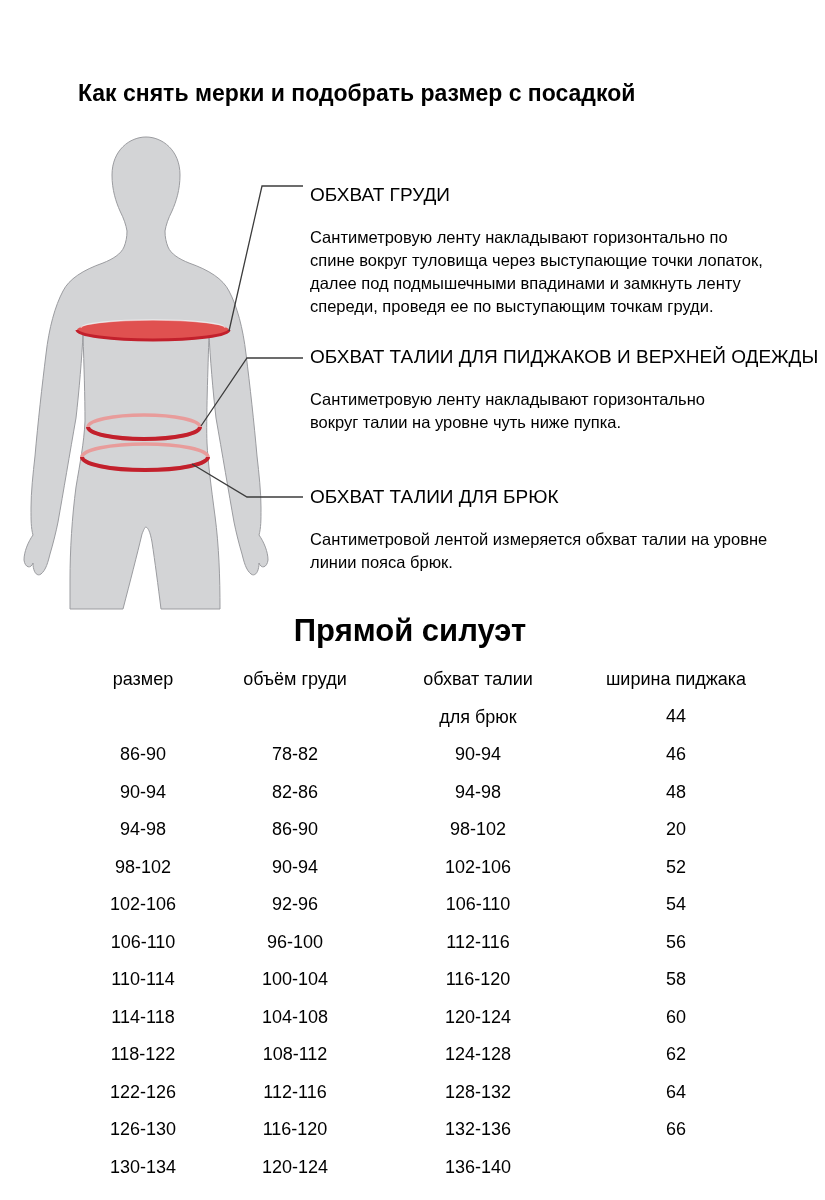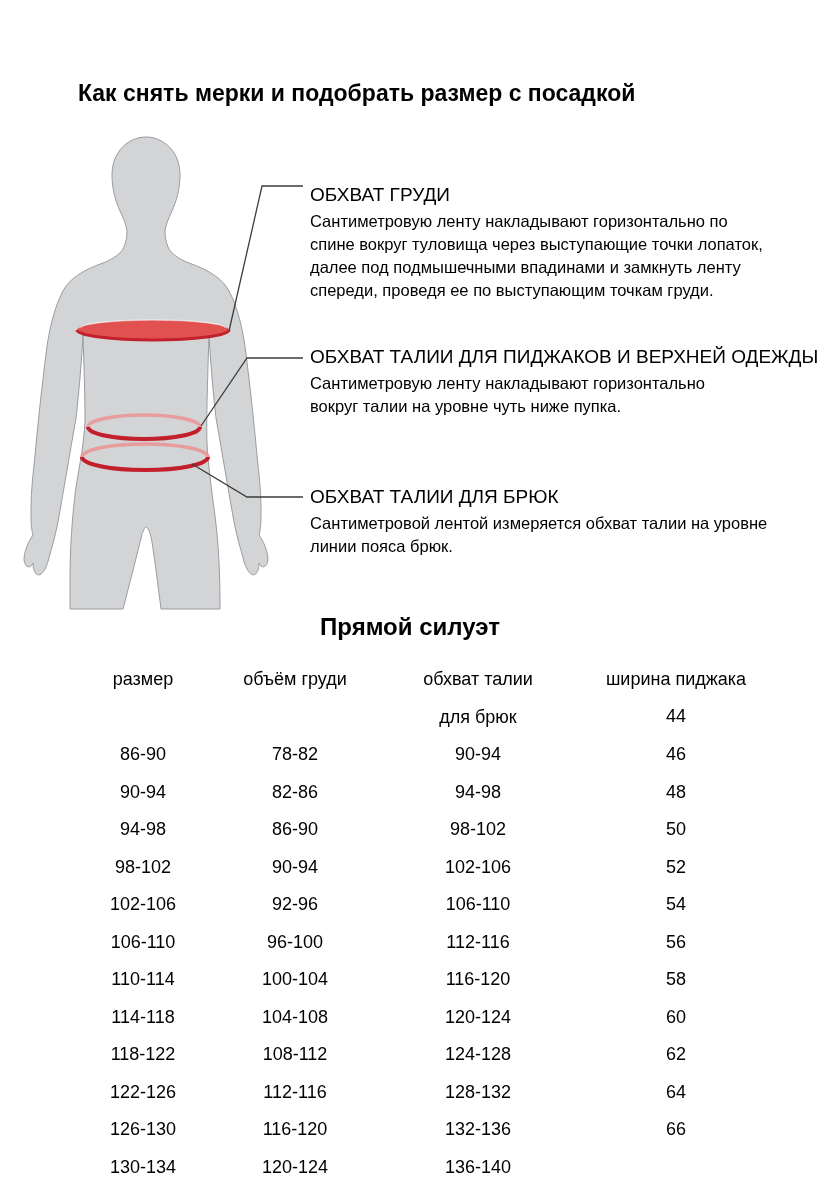--- a/index.html
+++ b/index.html
@@ -16,25 +16,25 @@
     font-size:23px; font-weight:bold; white-space:nowrap; margin:0;
   }
 
   .figure-svg { position:absolute; left:20px; top:130px; }
 
   .measure { position:absolute; left:310px; }
   .measure.m1 { top:184px; }
   .measure.m2 { top:346px; }
   .measure.m3 { top:486px; }
   .m-label { font-size:19px; line-height:22px; white-space:nowrap; }
-  .m-desc  { font-size:16.5px; line-height:23px; margin-top:4px; white-space:pre-line; width:500px; }
+  .m-desc  { font-size:16.5px; line-height:23px; margin-top:20px; white-space:pre-line; width:500px; }
 
   .table-title {
     position:absolute; left:60px; top:613px; width:700px;
-    text-align:center; font-size:24px; font-weight:bold; margin:0;
+    text-align:center; font-size:31px; font-weight:bold; margin:0;
   }
   .size-grid {
     position:absolute; left:73px; top:660px; width:700px;
     display:grid;
     grid-template-columns:140px 164px 202px 194px;
     grid-template-rows:38px 38px repeat(12, 37.5px);
   }
   .th, .td { text-align:center; font-size:18px; }
   .th { line-height:38px; }
   .td { line-height:37.5px; }
@@ -151,21 +151,21 @@
     <div class="td">46</div>
     <div class="td">90-94</div>
     <div class="td">82-86</div>
     <div class="td">94-98</div>
 
     <div class="td">48</div>
     <div class="td">94-98</div>
     <div class="td">86-90</div>
     <div class="td">98-102</div>
 
-    <div class="td">50</div>
+    <div class="td">20</div>
     <div class="td">98-102</div>
     <div class="td">90-94</div>
     <div class="td">102-106</div>
 
     <div class="td">52</div>
     <div class="td">102-106</div>
     <div class="td">92-96</div>
     <div class="td">106-110</div>
 
     <div class="td">54</div>

